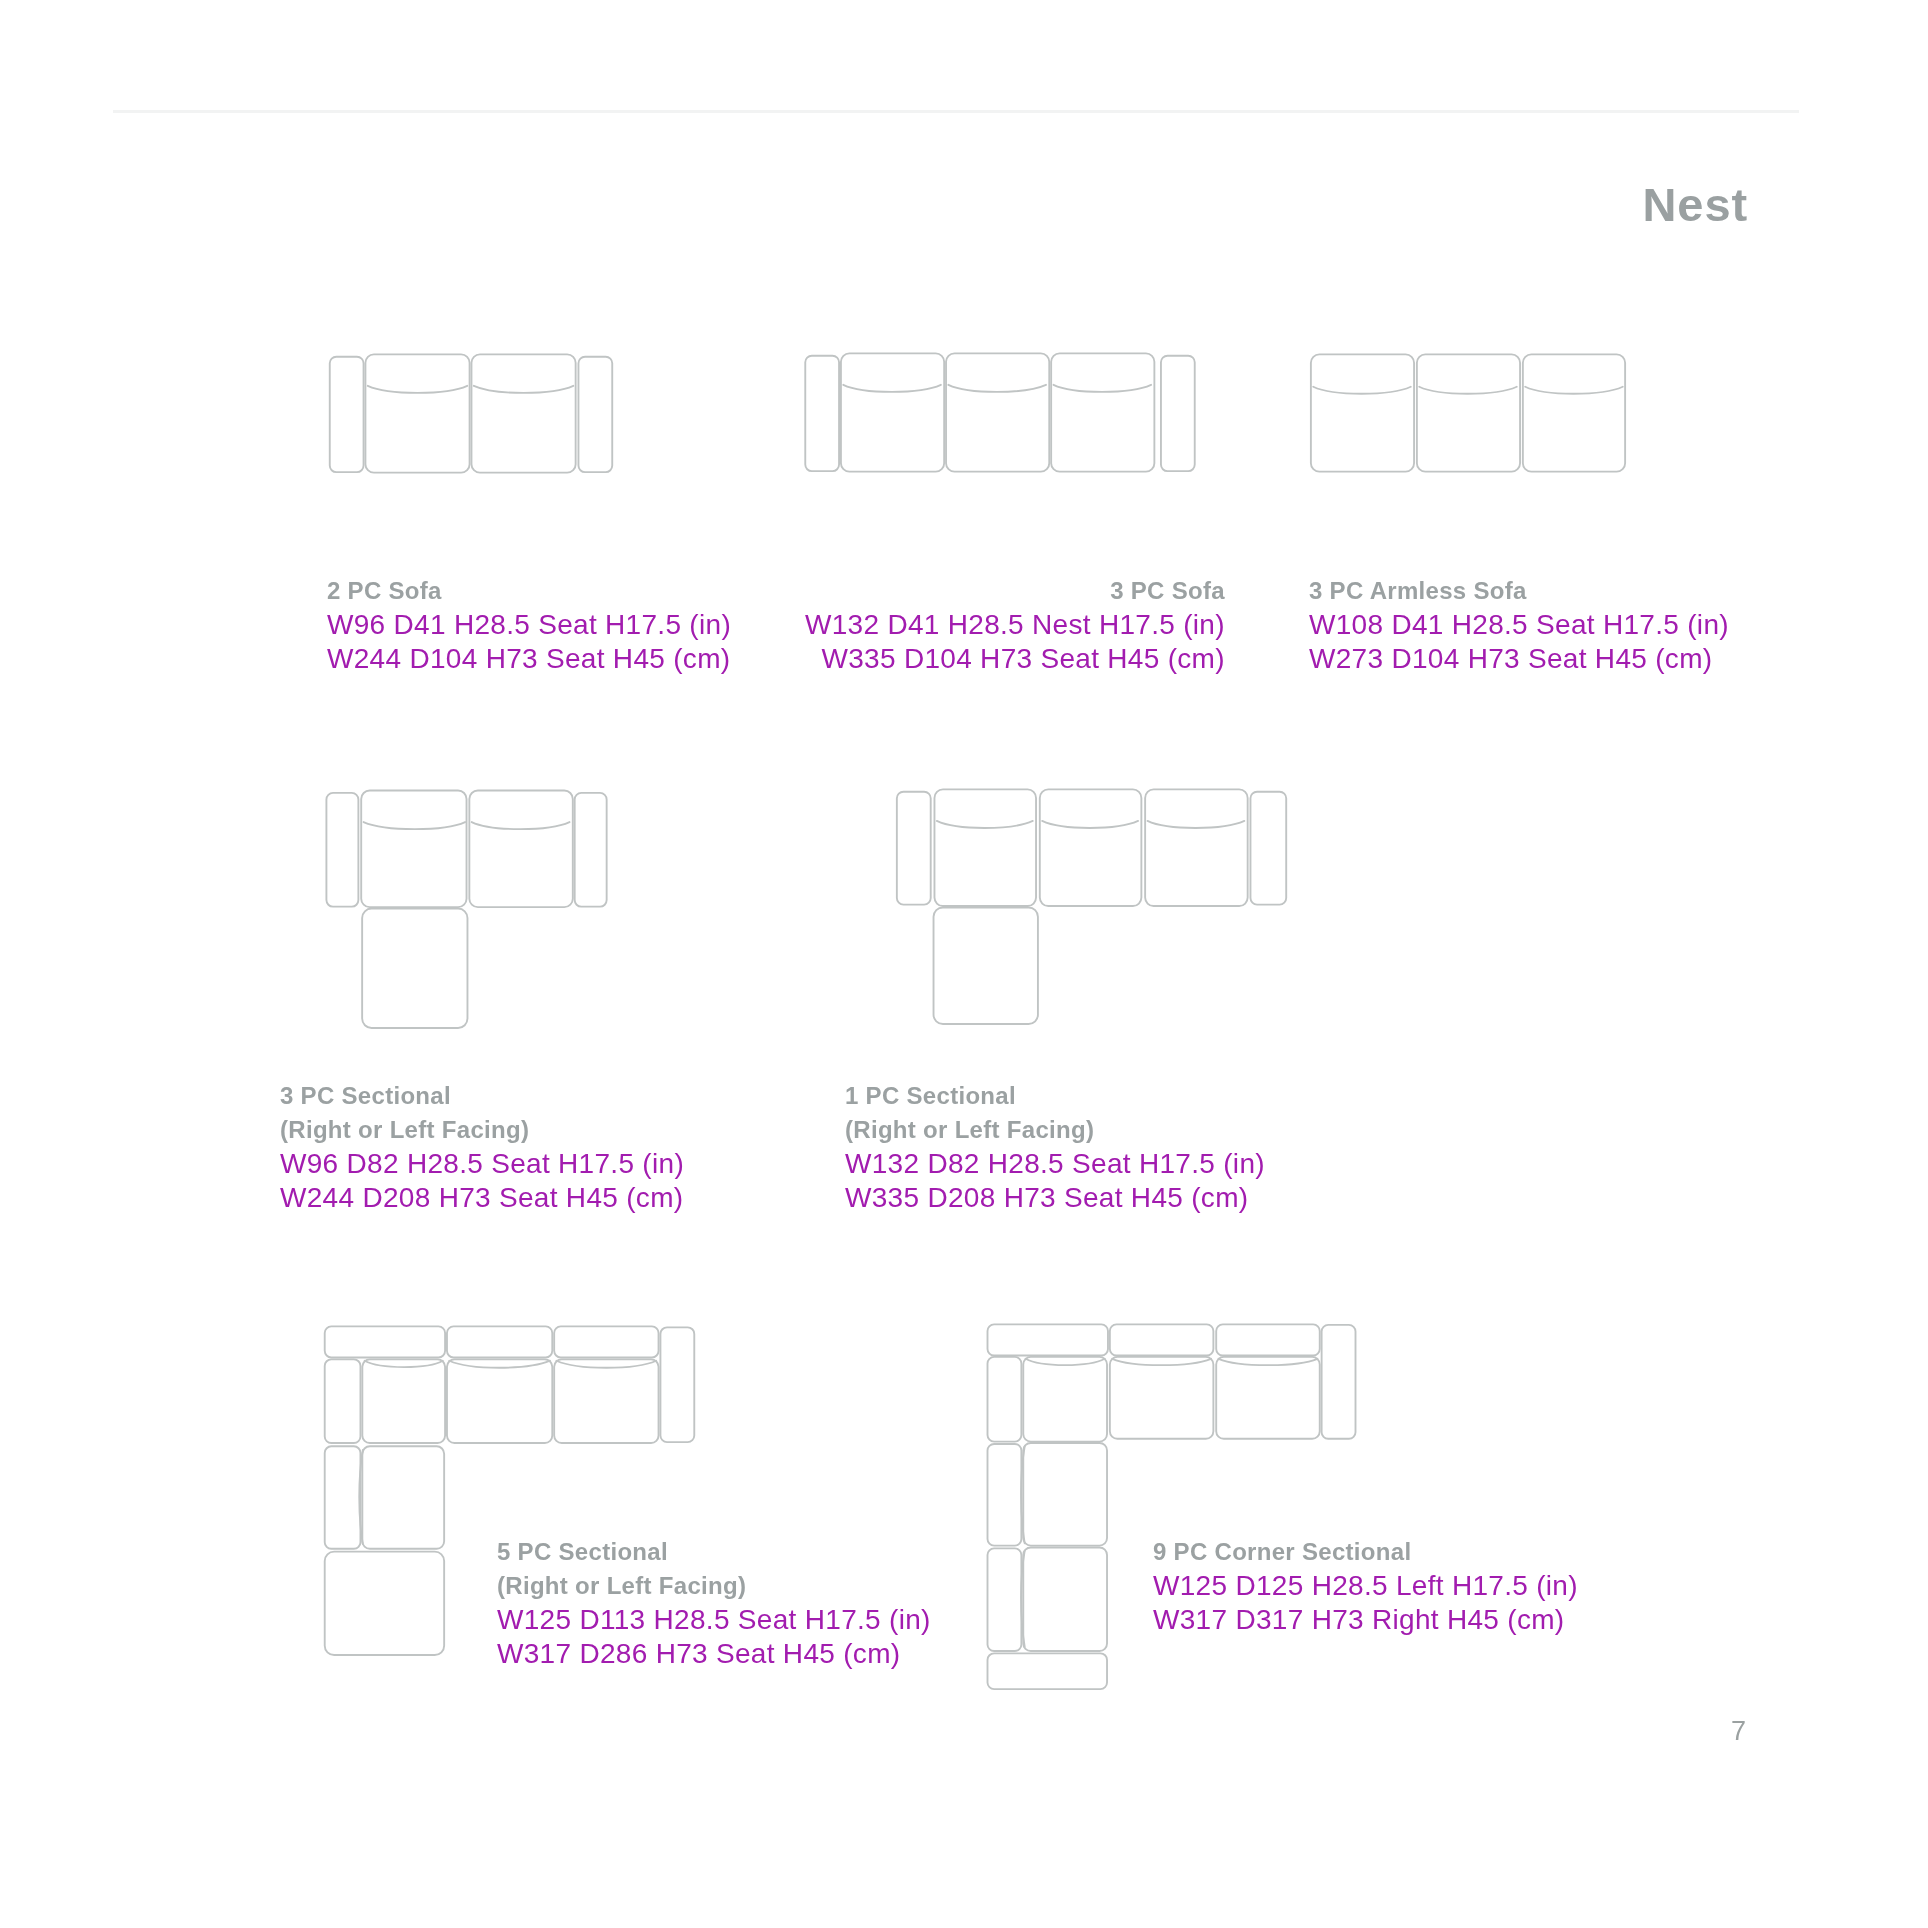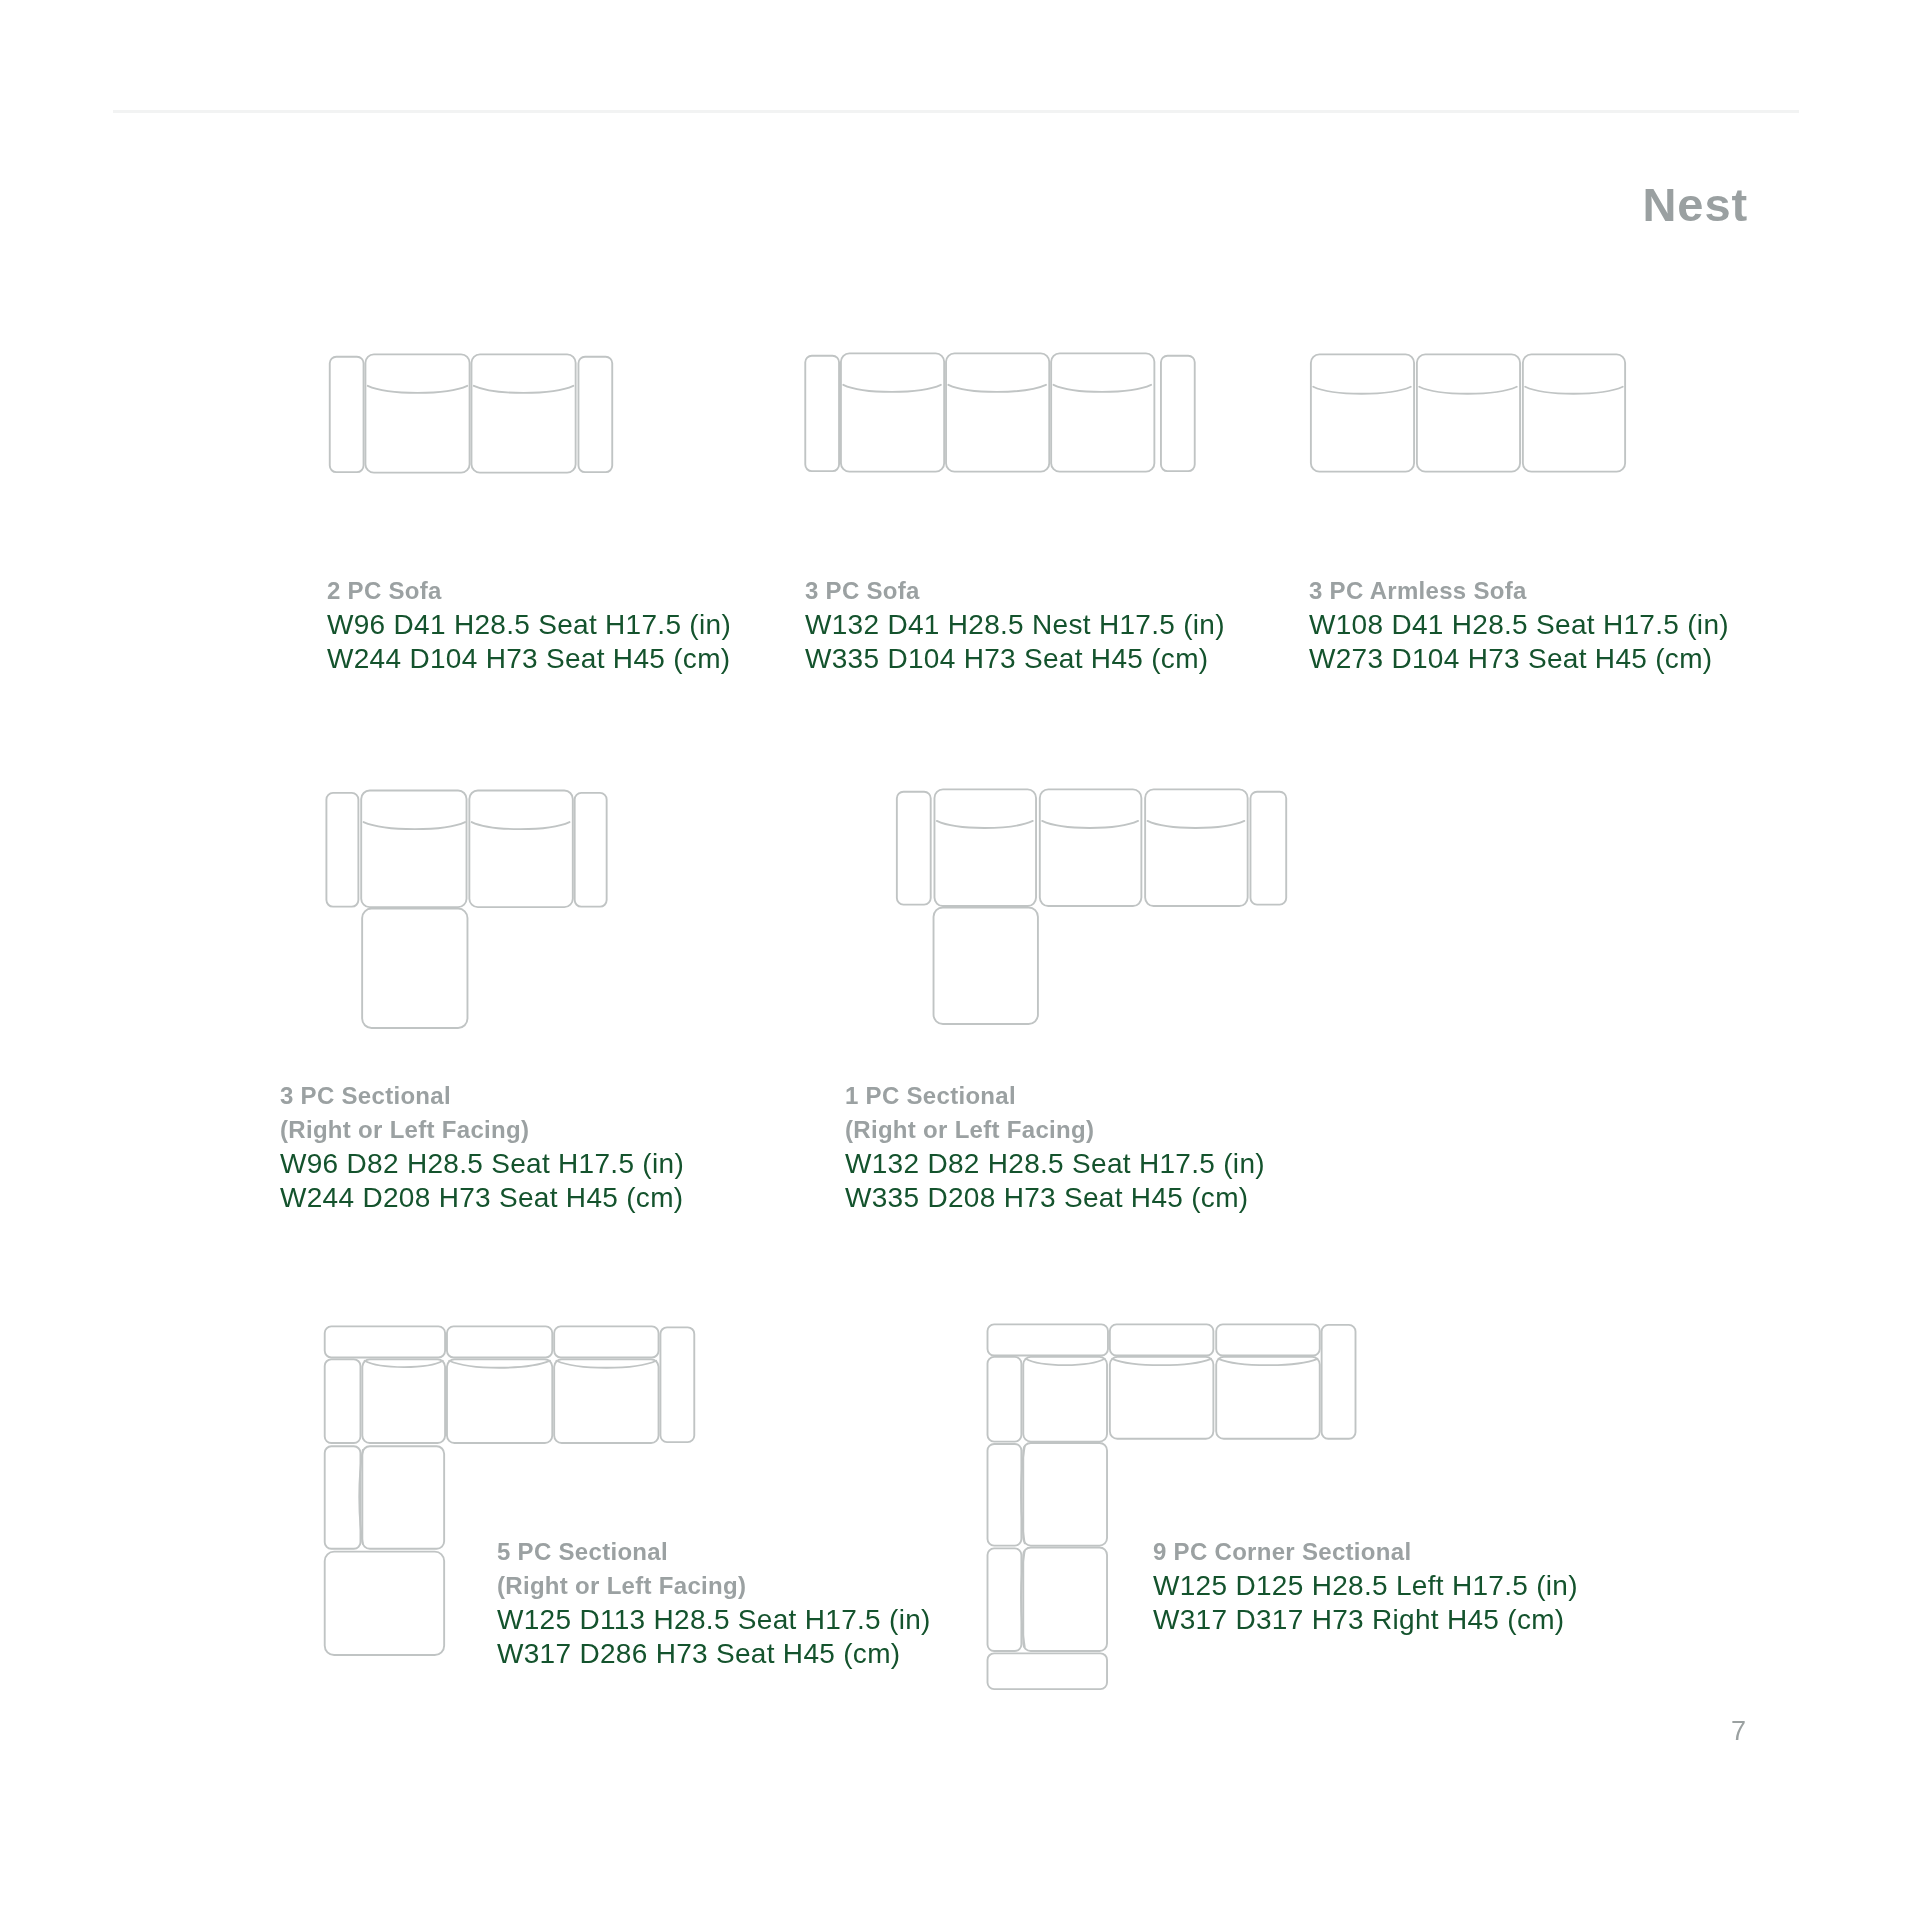--- a/index.html
+++ b/index.html
@@ -31,21 +31,21 @@
   }
   .label { position:absolute; }
   .label .name {
     font-weight:bold;
     color:#9ba1a2;
     font-size:24px;
     line-height:34px;
     letter-spacing:0.3px;
   }
   .label .dims {
-    color:#14532d;
+    color:#a21caf;
     font-size:28px;
     line-height:34px;
     letter-spacing:0.3px;
   }
   svg.diagram { position:absolute; overflow:visible; }
   svg.diagram rect {
     fill:#ffffff;
     stroke:#c0c4c4;
     stroke-width:2;
   }
@@ -152,21 +152,21 @@
   <path class="seam" d="M41,131 C36,160 36,204 41,234"></path>
   <path class="seam" d="M41,242 C36,270 36,314 41,344"></path>
 </svg>
 
 <div class="label" style="left:327px; top:574px;">
   <div class="name">2 PC Sofa</div>
   <div class="dims">W96 D41 H28.5 Seat H17.5 (in)</div>
   <div class="dims">W244 D104 H73 Seat H45 (cm)</div>
 </div>
 
-<div class="label" style="left:805px; top:574px;">
+<div class="label" style="left:805px; top:574px;text-align:right;">
   <div class="name">3 PC Sofa</div>
   <div class="dims">W132 D41 H28.5 Nest H17.5 (in)</div>
   <div class="dims">W335 D104 H73 Seat H45 (cm)</div>
 </div>
 
 <div class="label" style="left:1309px; top:574px;">
   <div class="name">3 PC Armless Sofa</div>
   <div class="dims">W108 D41 H28.5 Seat H17.5 (in)</div>
   <div class="dims">W273 D104 H73 Seat H45 (cm)</div>
 </div>

